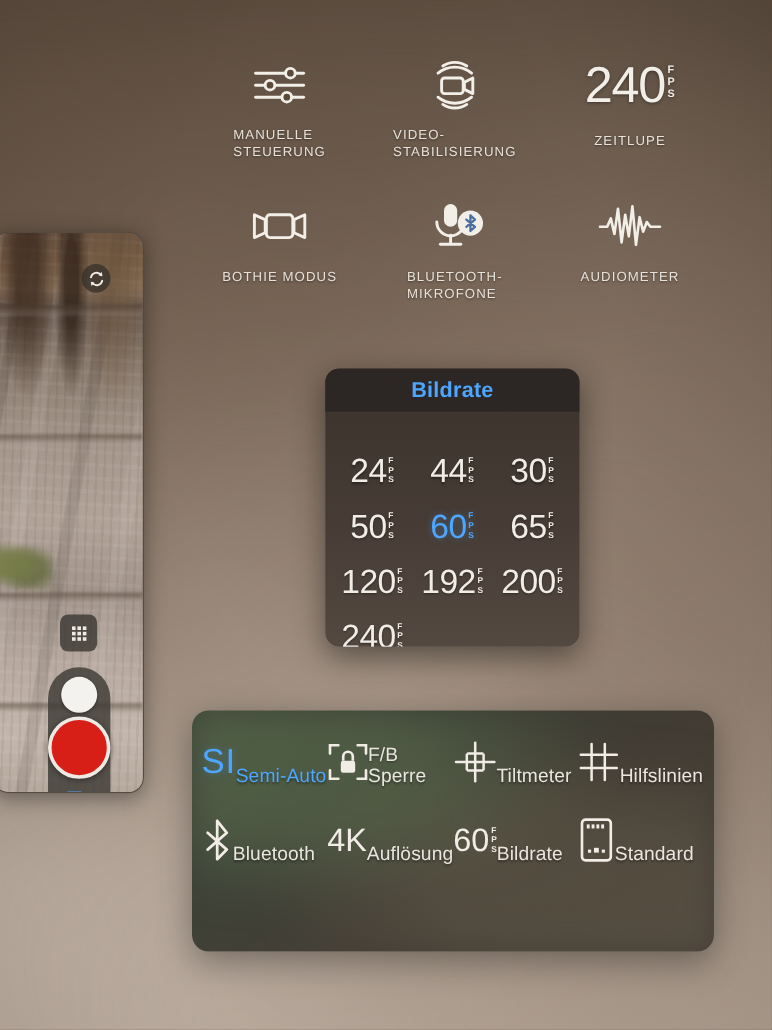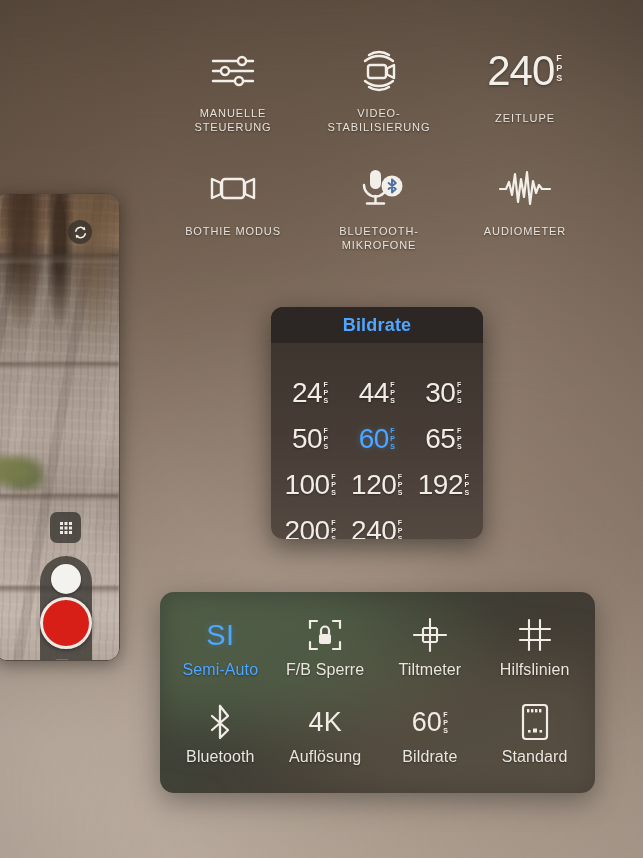--- a/index.html
+++ b/index.html
@@ -37,21 +37,21 @@
 
   
   #top-grid{
     position:absolute;left:160px;top:44px;width:440px;
   }
   .trow{display:flex;}
   .tcell{width:146px;display:flex;flex-direction:column;align-items:center;}
   .ticon{height:54px;display:flex;align-items:center;justify-content:center;}
   .tlabel{
     margin-top:9px;color:#e8e2da;font-size:11px;letter-spacing:.9px;
-    text-align:center;line-height:13.5px;text-transform:uppercase;
+    text-align:left;line-height:13.5px;text-transform:uppercase;
     text-shadow:0 1px 2px rgba(0,0,0,.45);
   }
   .tlabel .l2{display:block;}
   .fpsbig{
     display:flex;align-items:flex-start;color:#f2efe9;
     font-weight:300;line-height:1;
     text-shadow:0 1px 3px rgba(0,0,0,.4);
   }
   .fpsbig .num{font-size:42px;letter-spacing:-1px;}
   .fpsbig .fps{
@@ -178,21 +178,21 @@
     background:
       radial-gradient(ellipse at 16% 22%, rgba(112,140,96,.35) 0 22%, transparent 55%),
       radial-gradient(ellipse at 78% 78%, rgba(120,108,88,.3) 0 25%, transparent 58%);
     filter:blur(14px);
   }
   #settings .sgrid{
     position:relative;display:grid;grid-template-columns:repeat(4,1fr);
     padding:14px 8px 6px;
   }
   .scell{
-    display:flex;flex-direction:column;align-items:center;cursor:pointer;
+    display:flex;flex-direction:row;align-items:flex-end;cursor:pointer;
     padding:7px 0 14px;
   }
   .sicon{height:44px;display:flex;align-items:center;justify-content:center;}
   .slabel{
     margin-top:4px;color:#eae6df;font-size:16px;letter-spacing:.1px;
     text-shadow:0 1px 2px rgba(0,0,0,.4);
   }
   .scell.active .slabel{color:#4da6ff;}
   .si-text{
     font-size:29px;font-weight:400;color:#4da6ff;line-height:1;
@@ -449,30 +449,20 @@
       <span class="fpsitem">
         <span class="num">65</span>
         <span class="fps">
           <span>F</span>
           <span>P</span>
           <span>S</span>
         </span>
       </span>
     </div>
 
-    <div class="pcell">
-      <span class="fpsitem">
-        <span class="num">100</span>
-        <span class="fps">
-          <span>F</span>
-          <span>P</span>
-          <span>S</span>
-        </span>
-      </span>
-    </div>
 
     <div class="pcell">
       <span class="fpsitem">
         <span class="num">120</span>
         <span class="fps">
           <span>F</span>
           <span>P</span>
           <span>S</span>
         </span>
       </span>

